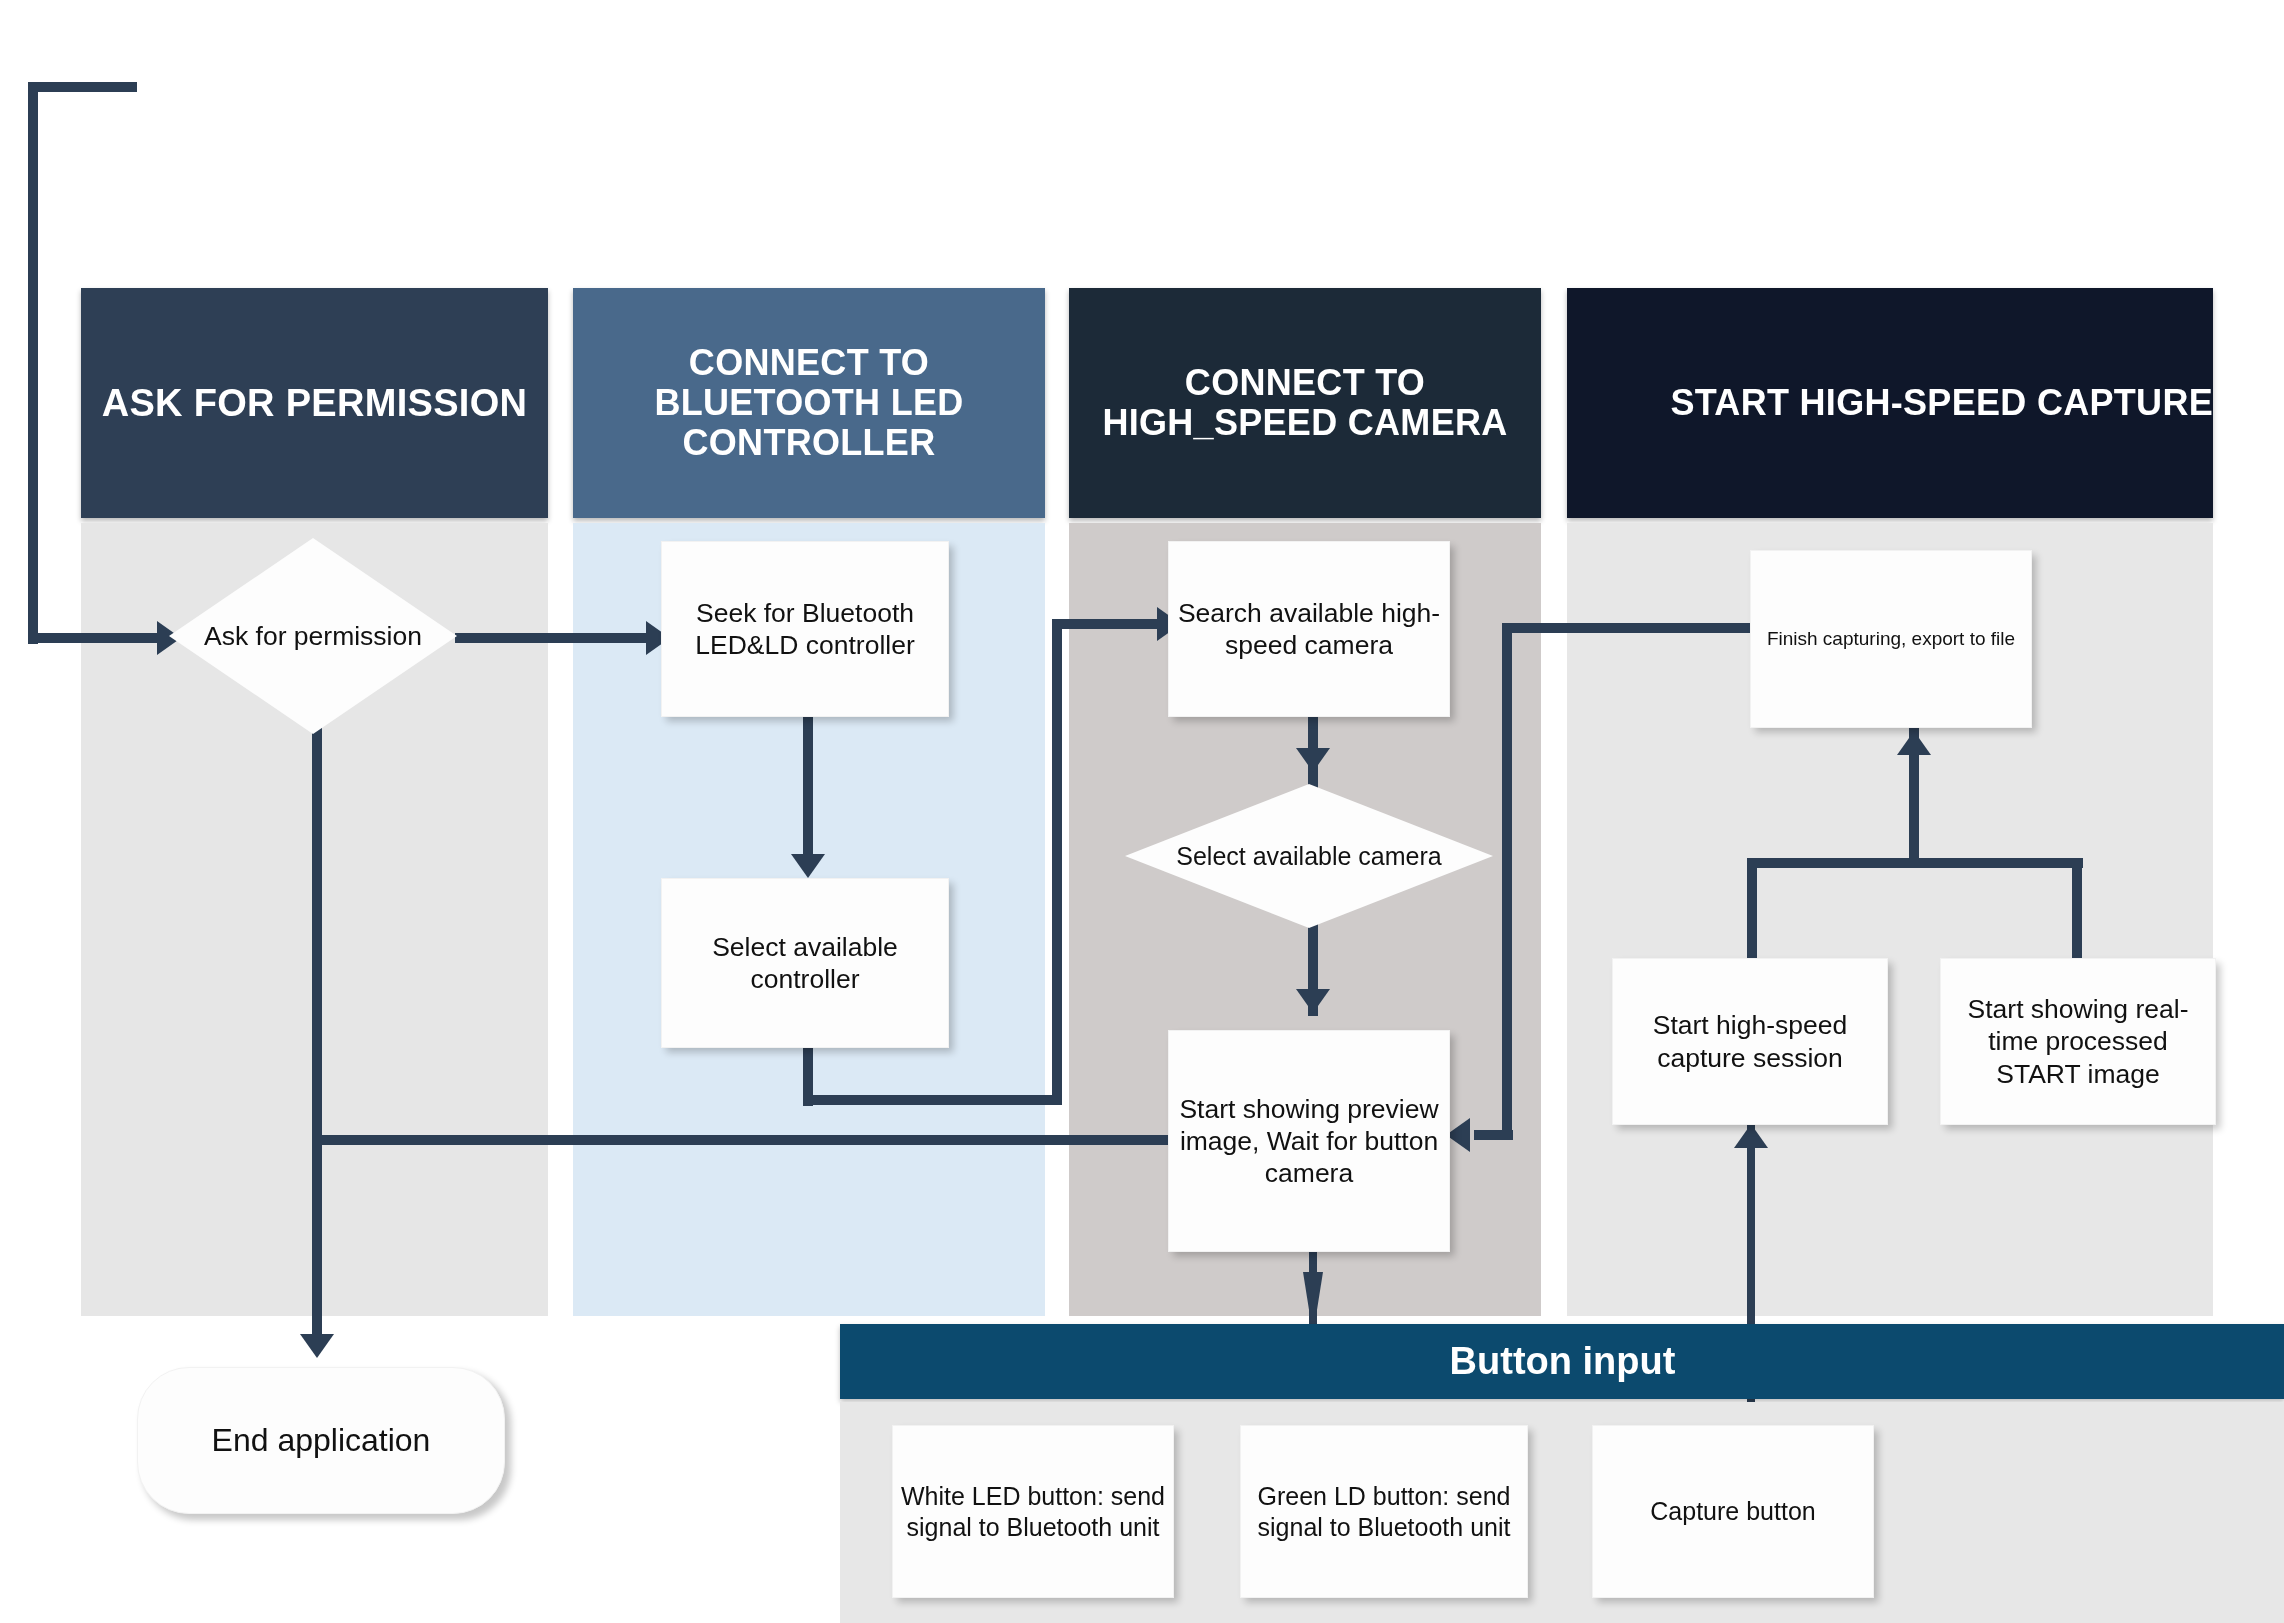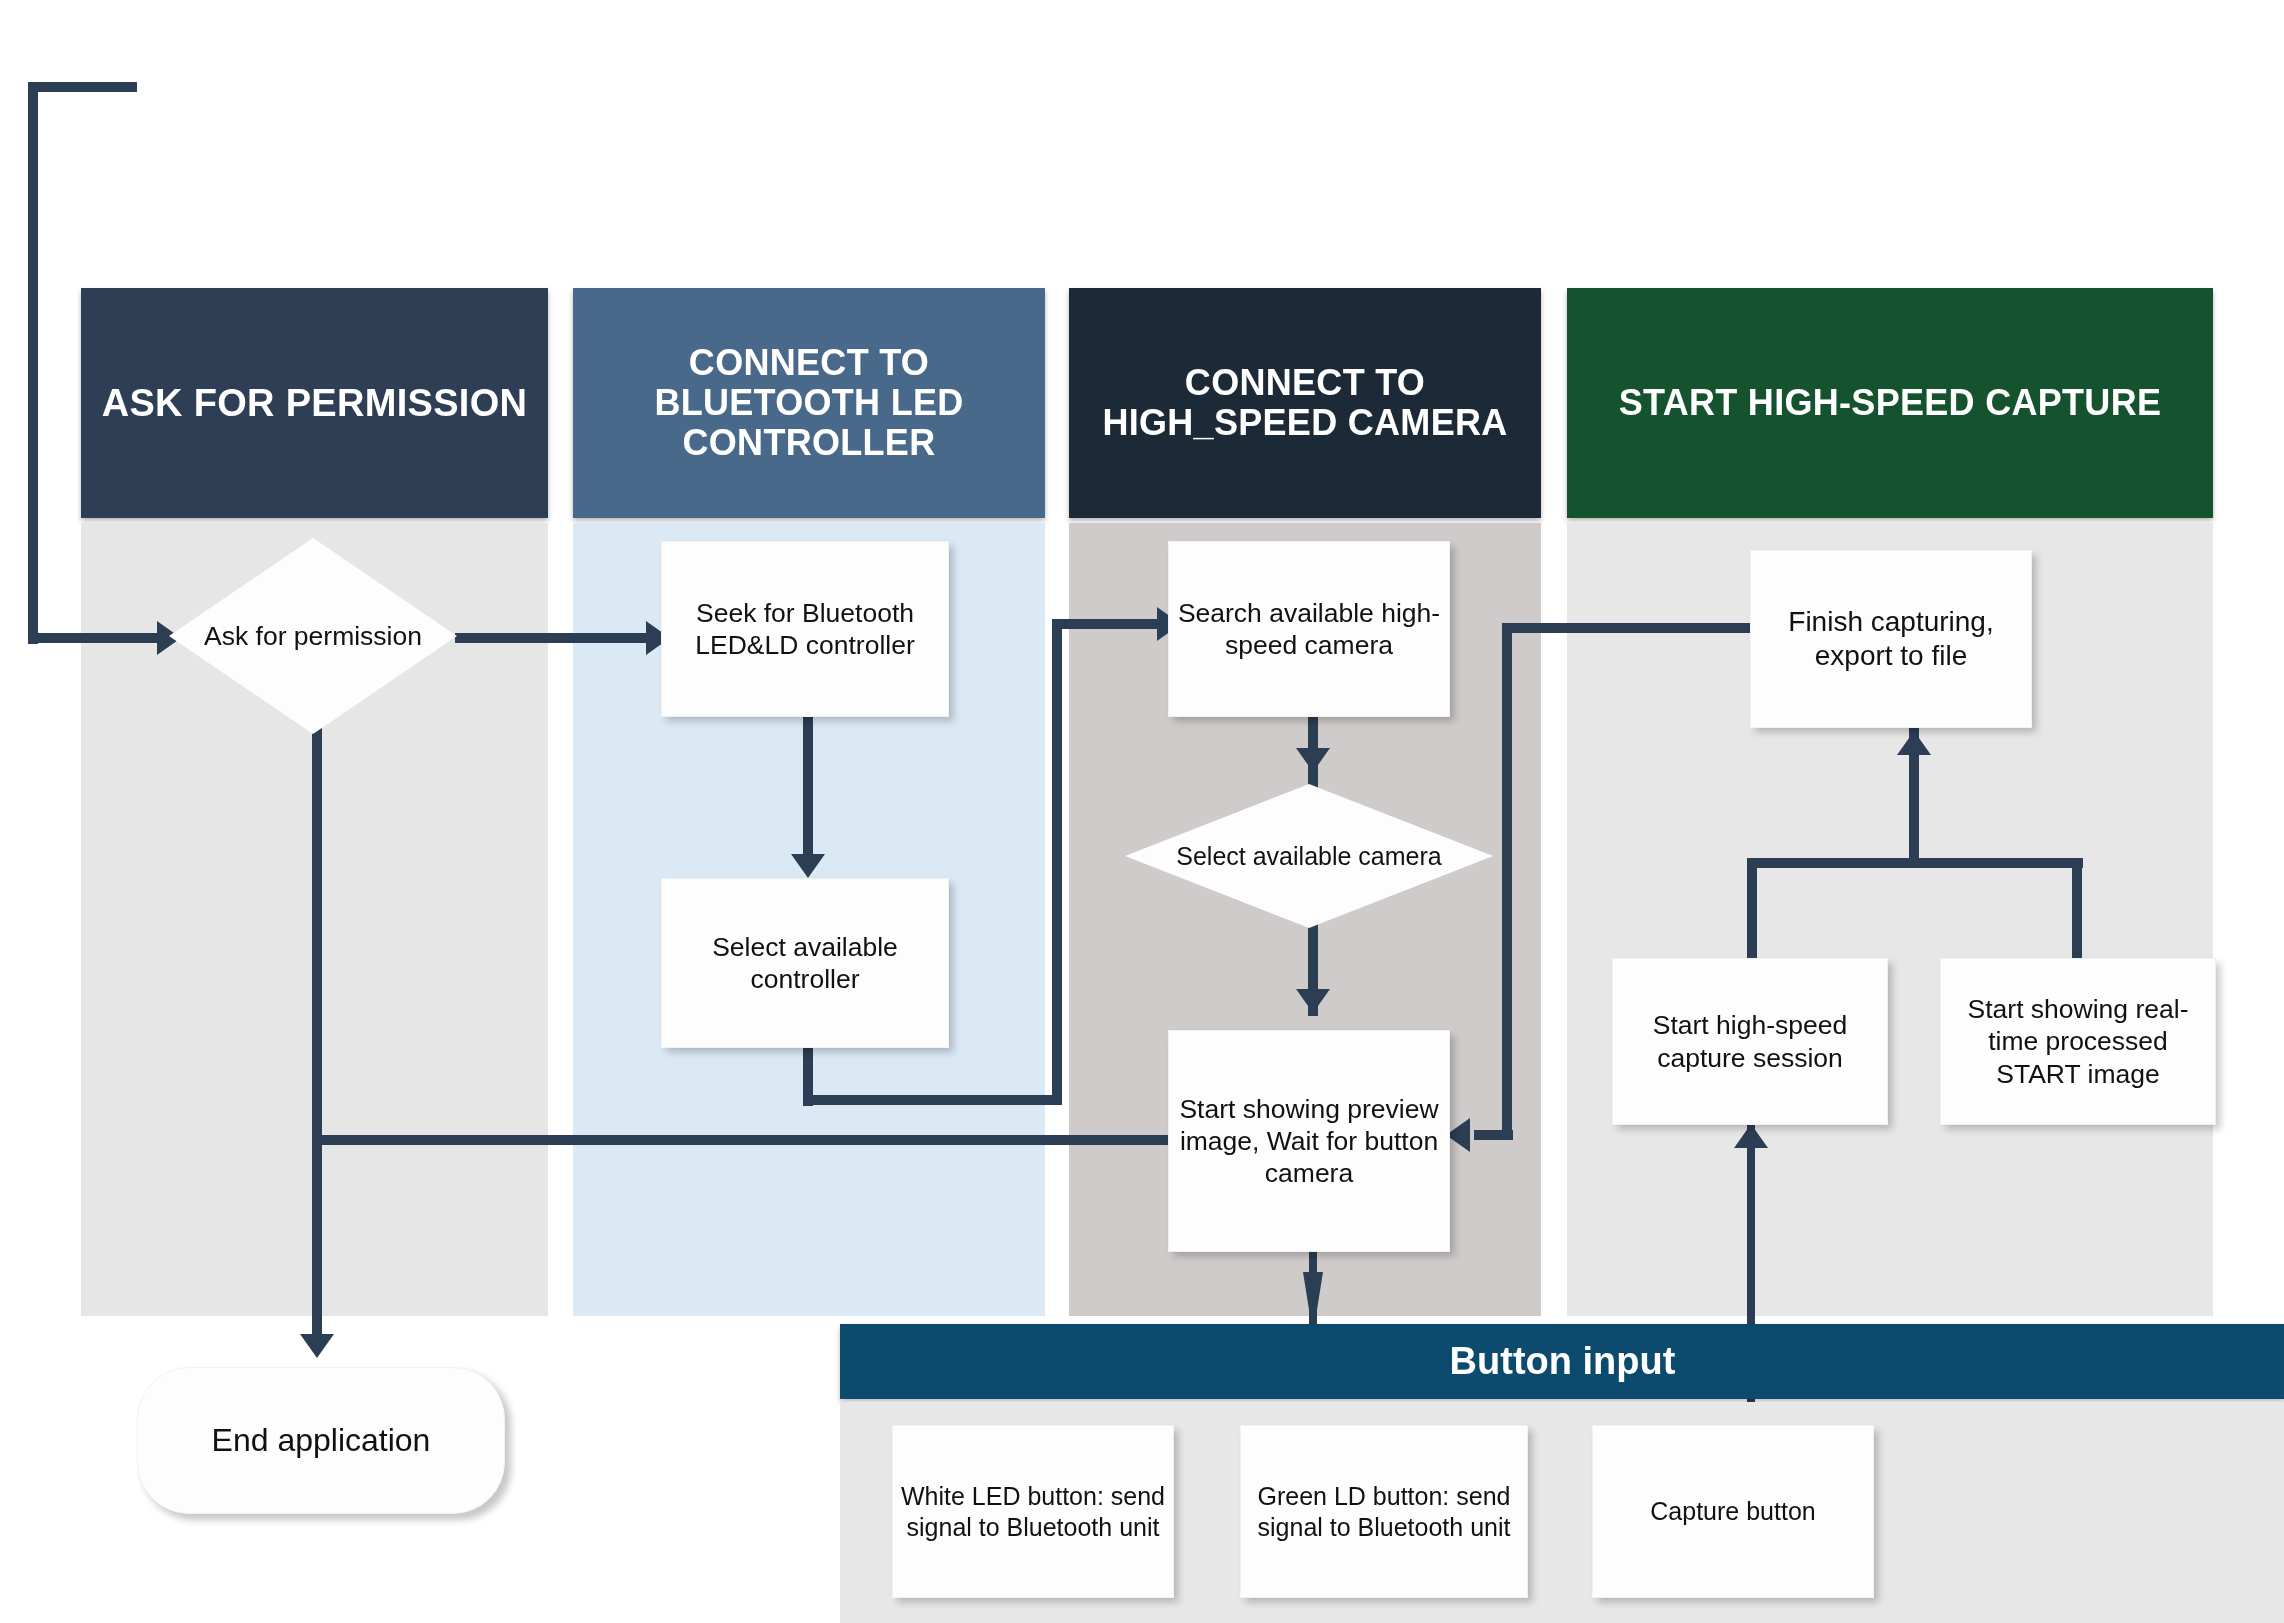--- a/index.html
+++ b/index.html
@@ -46,21 +46,21 @@
   </div>
 
   <div class="lane-head" style="left:573px;top:288px;width:472px;height:230px;background:#49698b;font-size:36px;">
     <span>CONNECT TO BLUETOOTH LED CONTROLLER</span>
   </div>
 
   <div class="lane-head" style="left:1069px;top:288px;width:472px;height:230px;background:#1c2a38;font-size:36px;">
     <span>CONNECT TO HIGH_SPEED CAMERA</span>
   </div>
 
-  <div class="lane-head" style="left:1567px;top:288px;width:646px;height:230px;background:#14532d;font-size:36px;">
+  <div class="lane-head" style="left:1567px;top:288px;width:646px;height:230px;background:#0f172a;font-size:36px;justify-content:flex-end;">
     <span>START HIGH-SPEED CAPTURE</span>
   </div>
 
   <div class="lane-body" style="left:81px;top:523px;width:467px;height:793px;background:#e6e6e6;"></div>
   <div class="lane-body" style="left:573px;top:523px;width:472px;height:793px;background:#dbe9f5;"></div>
   <div class="lane-body" style="left:1069px;top:523px;width:472px;height:793px;background:#cfcbca;"></div>
   <div class="lane-body" style="left:1567px;top:523px;width:646px;height:793px;background:#e7e7e7;"></div>
 
   <div class="ln" style="left:28px;top:82px;width:109px;height:10.4px;"></div>
   <div class="ln" style="left:28px;top:82px;width:10.4px;height:562px;"></div>
@@ -131,21 +131,21 @@
 
   <div class="diamond" style="left:1125px;top:784px;width:368px;height:144px;">
     <div class="dshape"></div>
     <div class="dtext" style="font-size:25px;">Select available camera</div>
   </div>
 
   <div class="node" style="left:1168px;top:1030px;width:282px;height:222px;font-size:26.5px;">
     <span>Start showing preview image, Wait for button camera</span>
   </div>
 
-  <div class="node" style="left:1750px;top:550px;width:282px;height:178px;font-size:28px;">
+  <div class="node" style="left:1750px;top:550px;width:282px;height:178px;font-size:19px;">
     <span>Finish capturing, export to file</span>
   </div>
 
   <div class="node" style="left:1612px;top:958px;width:276px;height:167px;font-size:26.5px;">
     <span>Start high-speed capture session</span>
   </div>
 
   <div class="node" style="left:1940px;top:958px;width:276px;height:167px;font-size:26.5px;">
     <span>Start showing real-time processed START image</span>
   </div>

